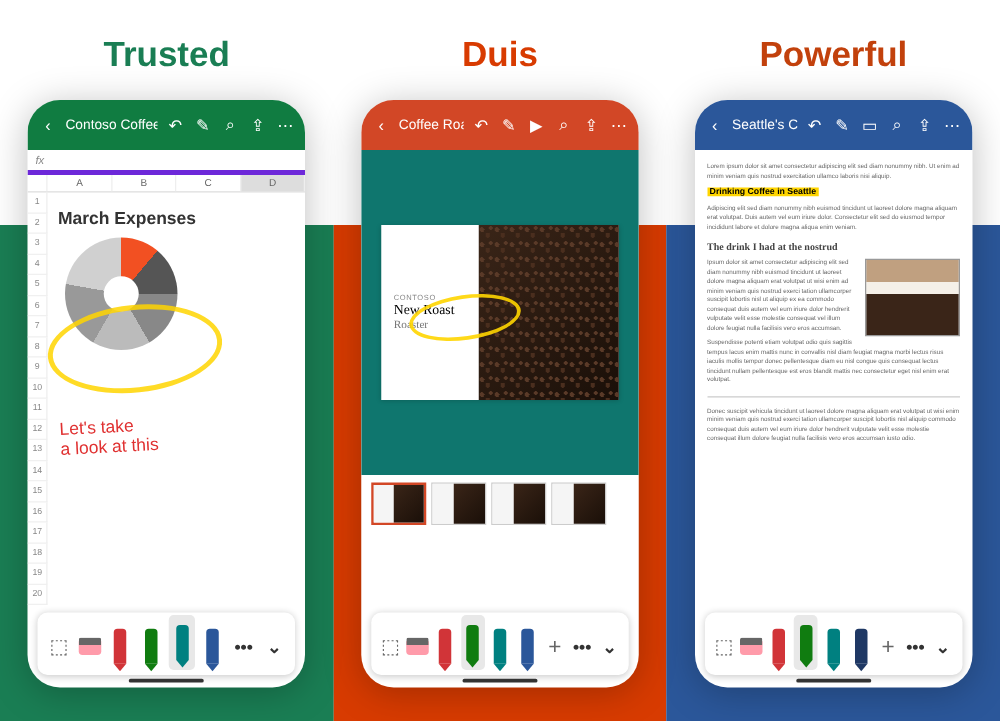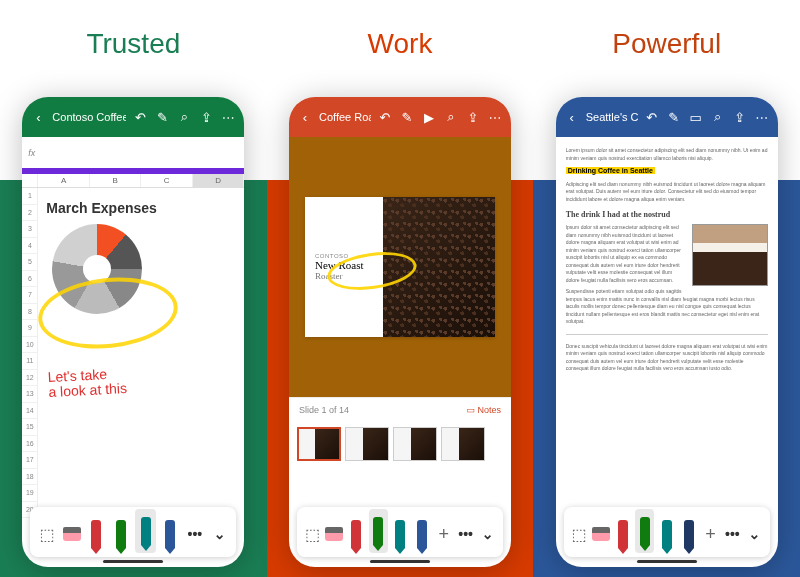--- a/index.html
+++ b/index.html
@@ -1,47 +1,47 @@
 <!DOCTYPE html>
 <html><head>
 <meta charset="utf-8">
 <style>
 *{margin:0;padding:0;box-sizing:border-box;font-family:'Segoe UI',Arial,sans-serif}
 body{width:800px;height:577px;background:#fff;overflow:hidden;position:relative}
 .hero{display:flex;height:100%}
 .col{flex:1;position:relative;display:flex;flex-direction:column;align-items:center}
-.heading{font-size:28px;font-weight:400;margin-top:28px;margin-bottom:37px;z-index:2}
+.heading{font-size:28px;font-weight:700;margin-top:28px;margin-bottom:20px;z-index:2}
 .bg-block{position:absolute;top:180px;left:0;right:0;bottom:0}
 .c1 .heading{color:#1a7e54}
 .c1 .bg-block{background:#1a7e54}
 .c2 .heading{color:#d83b01}
 .c2 .bg-block{background:#d83b01}
 .c3 .heading{color:#c2410c}
 .c3 .bg-block{background:#2b579a}
 .phone{width:222px;height:470px;background:#fff;border-radius:26px;box-shadow:0 4px 30px rgba(0,0,0,.25);z-index:3;position:relative;overflow:hidden}
 .app-hdr{height:40px;display:flex;align-items:center;padding:0 8px;color:#fff;gap:6px}
 .app-hdr.green{background:#107c41}
 .app-hdr.orange{background:#d24726}
 .app-hdr.blue{background:#2b579a}
 .app-hdr .title{flex:1;text-align:center;font-size:11px;white-space:nowrap;overflow:hidden}
 .ic{width:16px;height:16px;display:flex;align-items:center;justify-content:center;font-size:13px}
-.fx-bar{height:37px;border-bottom:6px solid #6d28d9;font-size:9px;padding:0 6px;color:#888;display:flex;align-items:center;font-style:italic}
+.fx-bar{height:20px;border-bottom:4px solid #6d28d9;font-size:9px;padding:0 6px;color:#888;display:flex;align-items:center;font-style:italic}
 .cols-hdr{display:flex;height:14px;font-size:8px;color:#666;border-bottom:1px solid #ddd}
 .cols-hdr div{flex:1;text-align:center;border-right:1px solid #eee;line-height:14px}
 .cols-hdr div:first-child{flex:0 0 16px}
 .sheet-body{position:relative;height:330px;display:flex}
 .row-nums{width:16px;display:flex;flex-direction:column;font-size:7px;color:#888}
 .row-nums div{height:16.5px;text-align:center;border-bottom:1px solid #f0f0f0;border-right:1px solid #eee;line-height:16.5px}
 .sheet-art{flex:1;position:relative;padding:6px}
 .sheet-title{font-size:14px;font-weight:600;color:#333;margin:6px 0 8px 2px}
 .pie{width:90px;height:90px;border-radius:50%;position:relative;margin-left:8px;background:conic-gradient(#f25022 0 40deg,#555 40deg 90deg,#888 90deg 150deg,#bbb 150deg 210deg,#999 210deg 280deg,#d0d0d0 280deg 360deg)}
 .pie::after{content:"";position:absolute;width:28px;height:28px;background:#fff;border-radius:50%;top:31px;left:31px}
 .yellow-ring{position:absolute;width:140px;height:70px;border:4px solid #ffd500;border-radius:50%;top:90px;left:0;transform:rotate(-6deg);opacity:.85}
 .handnote{position:absolute;top:180px;left:10px;color:#e03030;font-size:14px;font-family:'Brush Script MT',cursive;line-height:1.1;transform:rotate(-3deg)}
-.slide-area{height:260px;background:#a16207;display:flex;align-items:center;justify-content:center}
+.slide-area{height:260px;background:#0f766e;display:flex;align-items:center;justify-content:center}
 .slide{width:190px;height:140px;background:#fff;box-shadow:0 1px 4px rgba(0,0,0,.2);position:relative;display:flex}
 .slide-left{flex:0 0 78px;padding:10px;display:flex;flex-direction:column;justify-content:center}
 .slide-left .ot{font-size:6px;color:#888;letter-spacing:.5px}
 .slide-left .t1{font-size:11px;font-family:Georgia,serif}
 .slide-left .t2{font-size:9px;color:#777;font-family:Georgia,serif}
 .slide-right{flex:1;background:linear-gradient(135deg,#3a2518,#1a0f08);position:relative;overflow:hidden}
 .slide-right::before{content:"";position:absolute;inset:0;background-image:radial-gradient(circle at 20% 30%,#5a3a28 2px,transparent 2px),radial-gradient(circle at 60% 70%,#4a2e1e 2px,transparent 2px),radial-gradient(circle at 80% 20%,#5a3a28 1.5px,transparent 1.5px);background-size:12px 12px}
 .yellow-ring2{position:absolute;width:90px;height:36px;border:3px solid #ffd500;border-radius:50%;top:56px;left:22px;transform:rotate(-8deg);opacity:.9;z-index:4}
 .slide-meta{height:24px;display:flex;align-items:center;justify-content:space-between;padding:0 10px;font-size:9px;color:#888;border-top:1px solid #eee}
 .slide-meta .notes{color:#d24726}
@@ -147,21 +147,21 @@
           </div>
         <div class="tool tool-more">•••</div>
         <div class="tool tool-more">⌄</div>
       </div>
       <div class="home-ind"></div>
     </div>
   </div>
 
   <div class="col c2">
     <div class="bg-block"></div>
-    <div class="heading">Work</div>
+    <div class="heading">Duis</div>
     <div class="phone">
       <div class="app-hdr orange">
         <div class="ic">‹</div>
         <div class="title">Coffee Roaster</div>
         <div class="ic">↶</div>
         <div class="ic">✎</div>
         <div class="ic">▶</div>
         <div class="ic">⌕</div>
         <div class="ic">⇪</div>
         <div class="ic">⋯</div>
@@ -169,24 +169,20 @@
       <div class="slide-area">
         <div class="slide">
           <div class="slide-left">
             <div class="ot">CONTOSO</div>
             <div class="t1">New Roast</div>
             <div class="t2">Roaster</div>
           </div>
           <div class="slide-right"></div>
           <div class="yellow-ring2"></div>
         </div>
-      </div>
-      <div class="slide-meta">
-        <span>Slide 1 of 14</span>
-        <span class="notes">▭ <span>Notes</span></span>
       </div>
       <div class="thumbs">
         <div class="thumb active">
             <div class="tl"></div>
             <div class="tr"></div>
           </div>
         <div class="thumb">
             <div class="tl"></div>
             <div class="tr"></div>
           </div>

